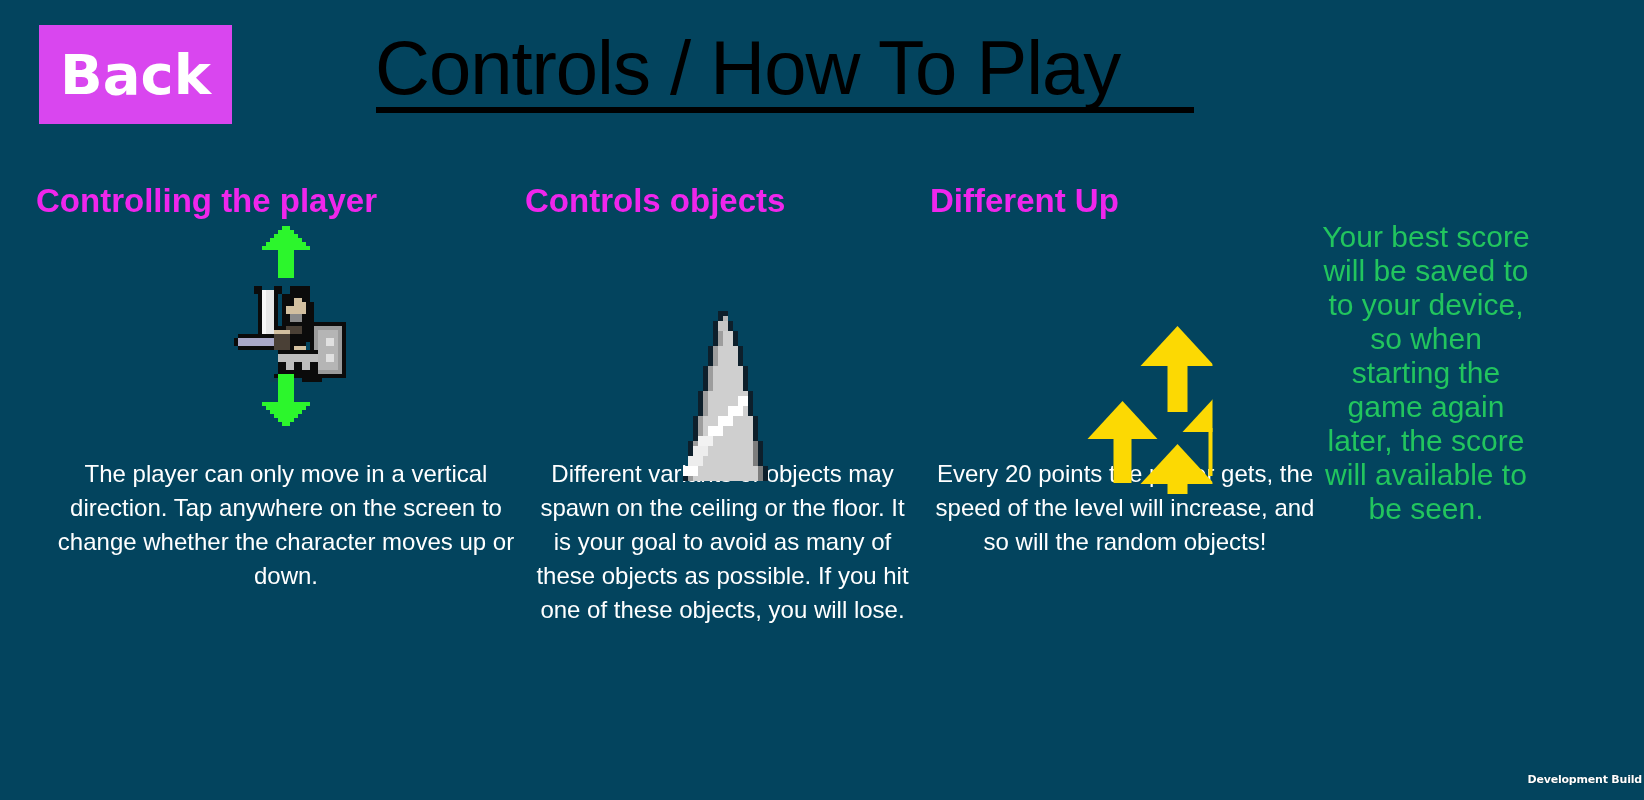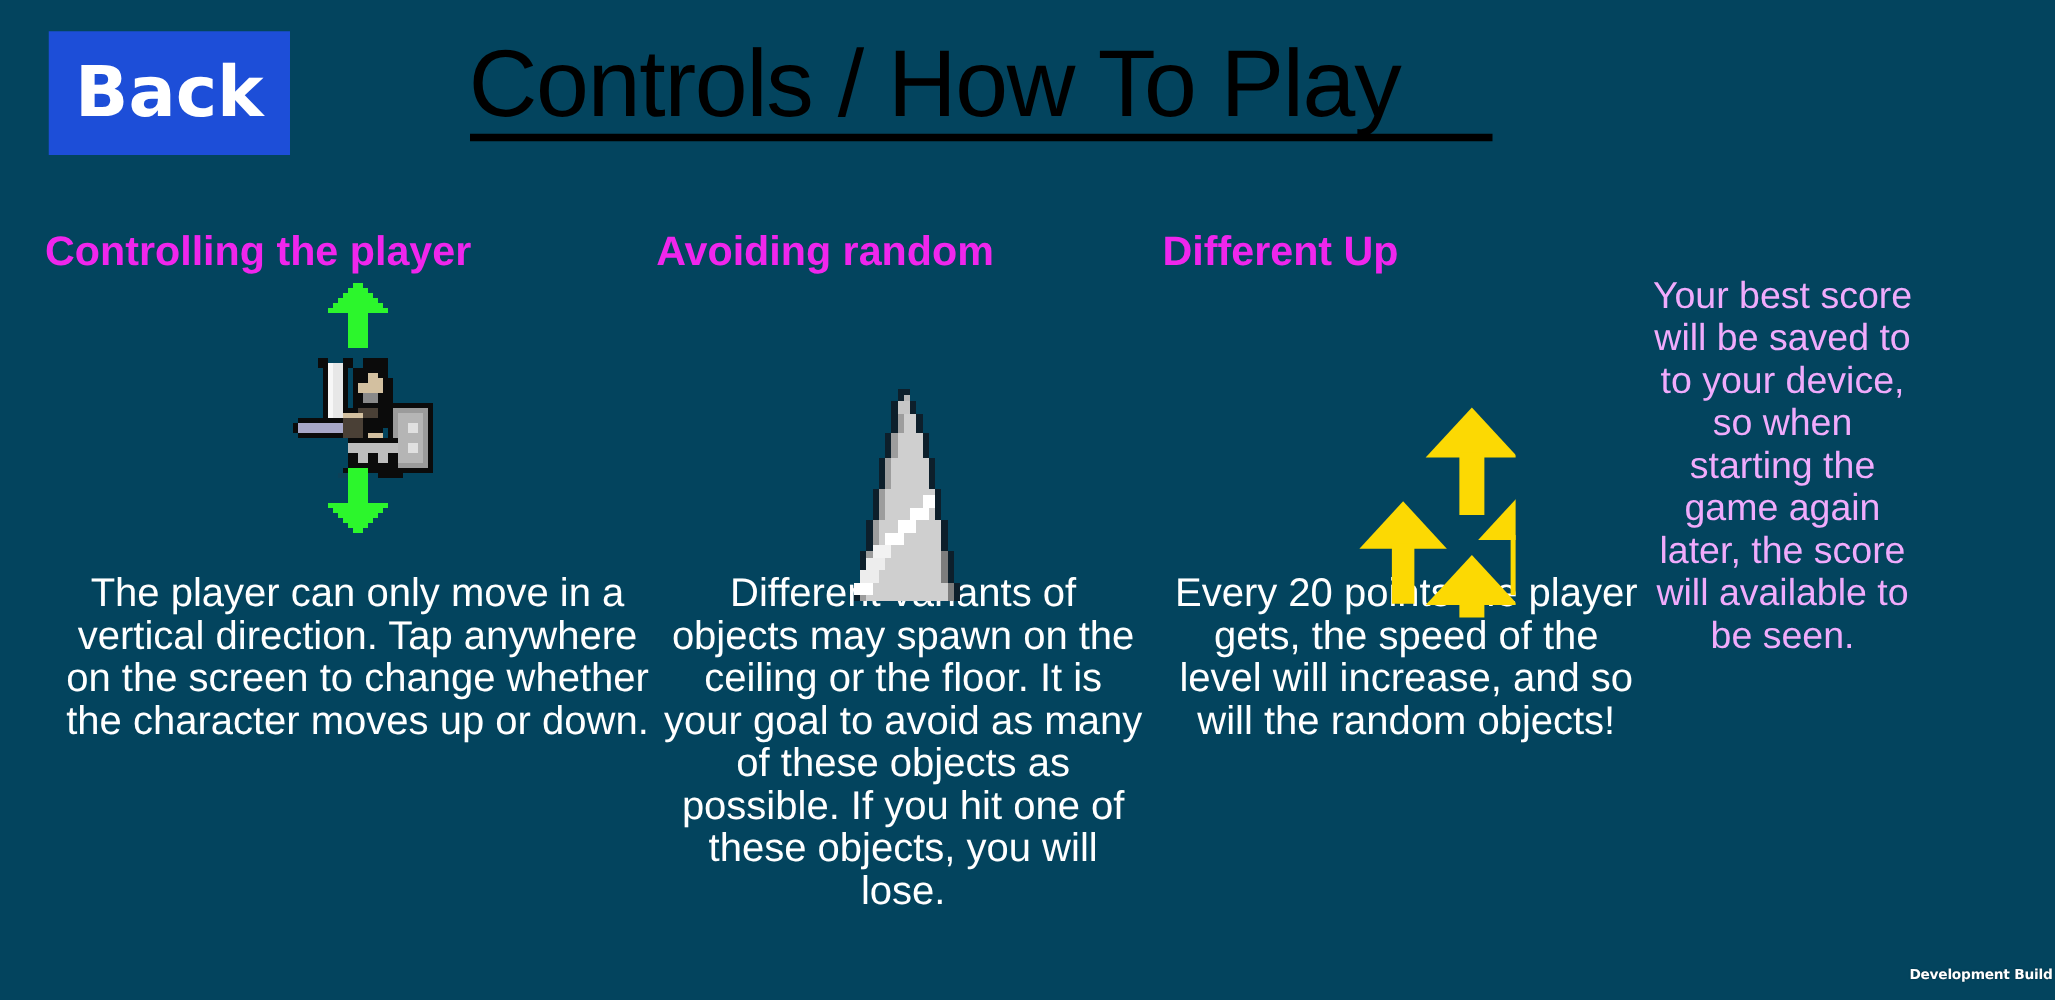--- a/index.html
+++ b/index.html
@@ -20,21 +20,21 @@
     background: #03445e;
   }
 
   
   .back-button {
     position: absolute;
     left: 39px;
     top: 25px;
     width: 193px;
     height: 99px;
-    background: #1d4ed8;
+    background: #d946ef;
     border: none;
     display: flex;
     align-items: center;
     justify-content: center;
     cursor: pointer;
     padding: 0;
   }
   .back-button-label {
     font-family: "DejaVu Sans", sans-serif;
     font-size: 56px;
@@ -94,35 +94,35 @@
     line-height: 42px;
   }
 
   .col-art {
     height: 235px;
     position: relative;
   }
 
   .col-body {
     text-align: center;
-    font-size: 32px;
+    font-size: 24px;
     color: #ffffff;
     line-height: 34px;
     padding: 0 4px;
   }
 
   
   .side-note {
     position: absolute;
     left: 1322px;
     top: 220px;
     width: 208px;
     text-align: center;
     font-size: 30px;
-    color: #f0abfc;
+    color: #22c55e;
     line-height: 34px;
   }
 
   
   .pixel-art {
     image-rendering: pixelated;
     image-rendering: crisp-edges;
     display: block;
   }
 
@@ -248,21 +248,21 @@
             <rect x="13" y="48" width="6" height="1"></rect>
             <rect x="14" y="49" width="4" height="1"></rect>
             <rect x="15" y="50" width="2" height="1"></rect>
           </g>
         </svg>
       </div>
       <div class="col-body">The player can only move in a vertical direction. Tap anywhere on the screen to change whether the character moves up or down.</div>
     </div>
 
     <div class="column col-2">
-      <div class="col-heading">Avoiding random</div>
+      <div class="col-heading">Controls objects</div>
       <div class="col-art">
         <svg class="pixel-art art-spike" width="90" height="172" viewBox="0 0 18 34" shape-rendering="crispEdges">
 
           <rect x="8" y="0" width="2" height="1" fill="#0d1f2b"></rect>
           <rect x="8" y="1" width="1" height="1" fill="#0d1f2b"></rect>
           <rect x="9" y="1" width="1" height="1" fill="#b7b7b7"></rect>
           <rect x="7" y="2" width="1" height="2" fill="#0d1f2b"></rect>
           <rect x="8" y="2" width="2" height="2" fill="#c6c6c6"></rect>
           <rect x="10" y="2" width="1" height="2" fill="#0d1f2b"></rect>
 

